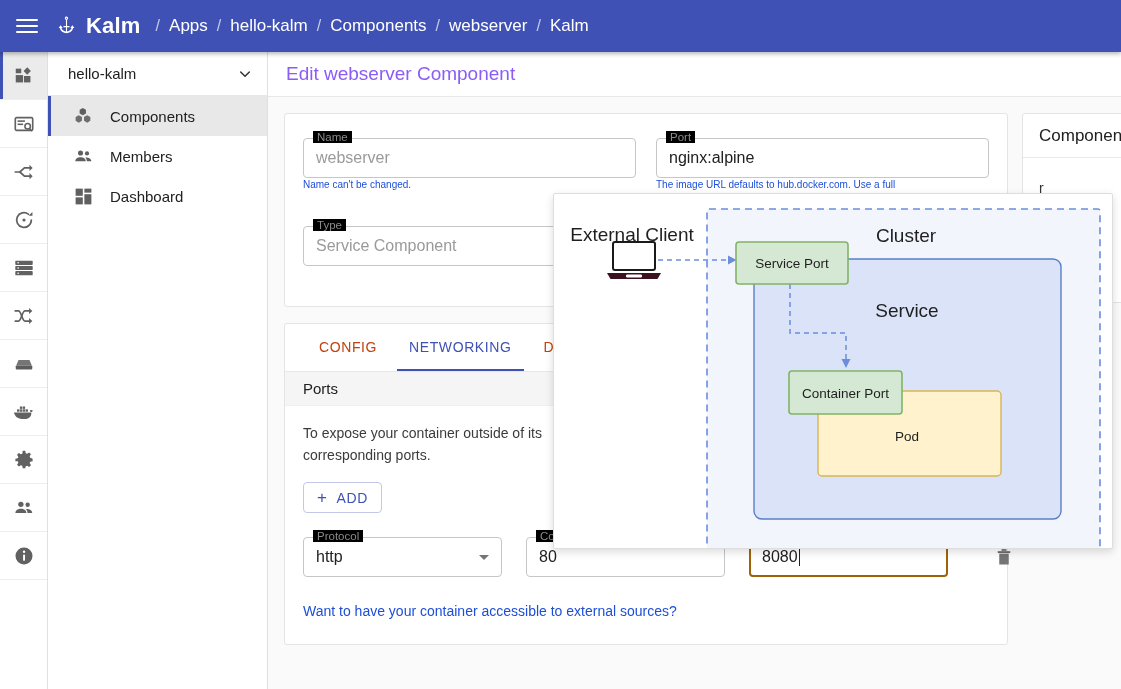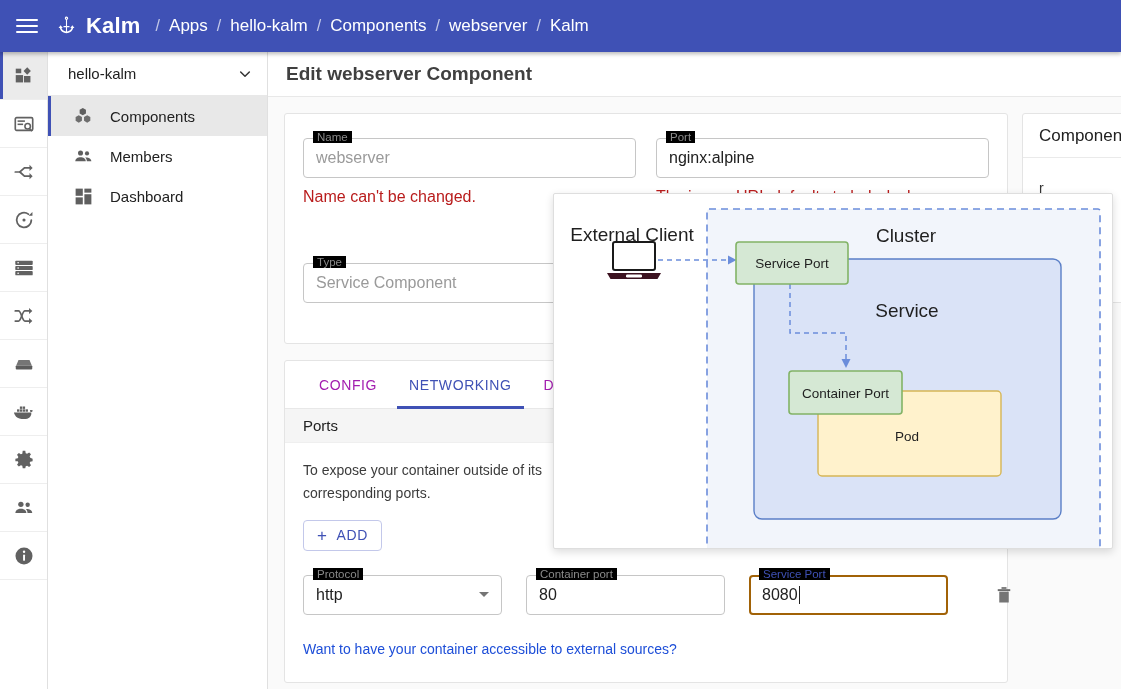--- a/index.html
+++ b/index.html
@@ -71,21 +71,21 @@
     content: ""; position: absolute; left: 0; top: 0; bottom: 0; width: 3px; background: #3f51b5;
   }
   .nav-icon { width: 22px; height: 22px; flex: 0 0 auto; display:flex; align-items:center; justify-content:center;}
 
   
   .content { position: absolute; top: 52px; left: 268px; right: 0; bottom: 0; background: #fafafa; overflow: hidden; }
   .page-header {
     height: 45px; background: #fff; border-bottom: 1px solid #e8e8e8;
     display: flex; align-items: center; padding-left: 18px;
   }
-  .page-title { font-size: 19px; color: #404040; font-weight: bold; }
+  .page-title { font-size: 19px; color: #8b5cf6; }
 
   .content-body { position: relative; padding: 16px; display: flex; gap: 14px; align-items: flex-start; }
 
   .card {
     background: #fff; border: 1px solid #e4e4e4; border-radius: 3px;
   }
   .main-col { width: 724px; flex: 0 0 auto; }
 
   .fields-card { padding: 24px 18px 14px 18px; }
   .field-row { display: flex; gap: 20px; }
@@ -97,38 +97,38 @@
     font-size: 11.5px; color: #8a8a8a; z-index: 2; line-height: 12px;
   }
   .tf-legend.focused { color: #3f51b5; }
   .tf-box {
     border: 1px solid #c6c6c6; border-radius: 4px; height: 40px;
     display: flex; align-items: center; padding: 0 12px; font-size: 16px; color: #212121;
     background: #fff;
   }
   .tf-box.disabled { color: #9a9a9a; }
   .tf-box.focused { border: 2px solid #a16207; padding: 0 11px; }
-  .tf-help { font-size: 16px; color: #b91c1c; margin-top: 8px; line-height: 1.35; }
+  .tf-help { font-size: 10px; color: #1d4ed8; margin-top: 0; line-height: 1.35; }
   .caret { display:inline-block; width:1px; height:18px; background:#212121; margin-left:1px; vertical-align:-3px; }
 
   .select-arrow {
     margin-left: auto; width: 0; height: 0;
     border-left: 5px solid transparent; border-right: 5px solid transparent;
     border-top: 5px solid #757575;
   }
 
   
   .tabs-card { margin-top: 16px; }
   .tabs {
     height: 48px; display: flex; align-items: center; gap: 0;
     border-bottom: 1px solid #e8e8e8; padding-left: 18px;
   }
   .tab {
     height: 48px; display: flex; align-items: center; padding: 0 16px;
-    font-size: 14px; letter-spacing: 0.6px; color: #a21caf; cursor: pointer;
+    font-size: 14px; letter-spacing: 0.6px; color: #c2410c; cursor: pointer;
     position: relative; white-space: nowrap;
   }
   .tab.active { color: #3f51b5; }
   .tab.active::after {
     content: ""; position: absolute; left: 4px; right: 4px; bottom: 0; height: 2.5px; background: #3f51b5;
   }
 
   .section-head {
     background: #f5f5f5; height: 34px; display: flex; align-items: center;
     padding-left: 18px; font-size: 15px; color: #212121; border-bottom: 1px solid #efefef;

